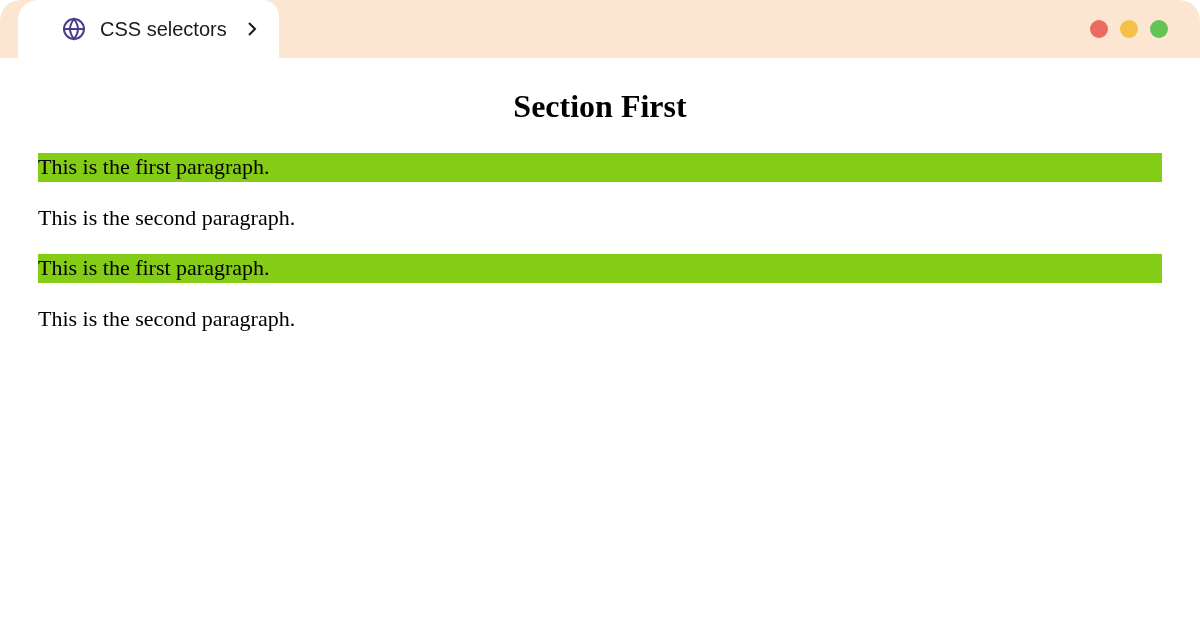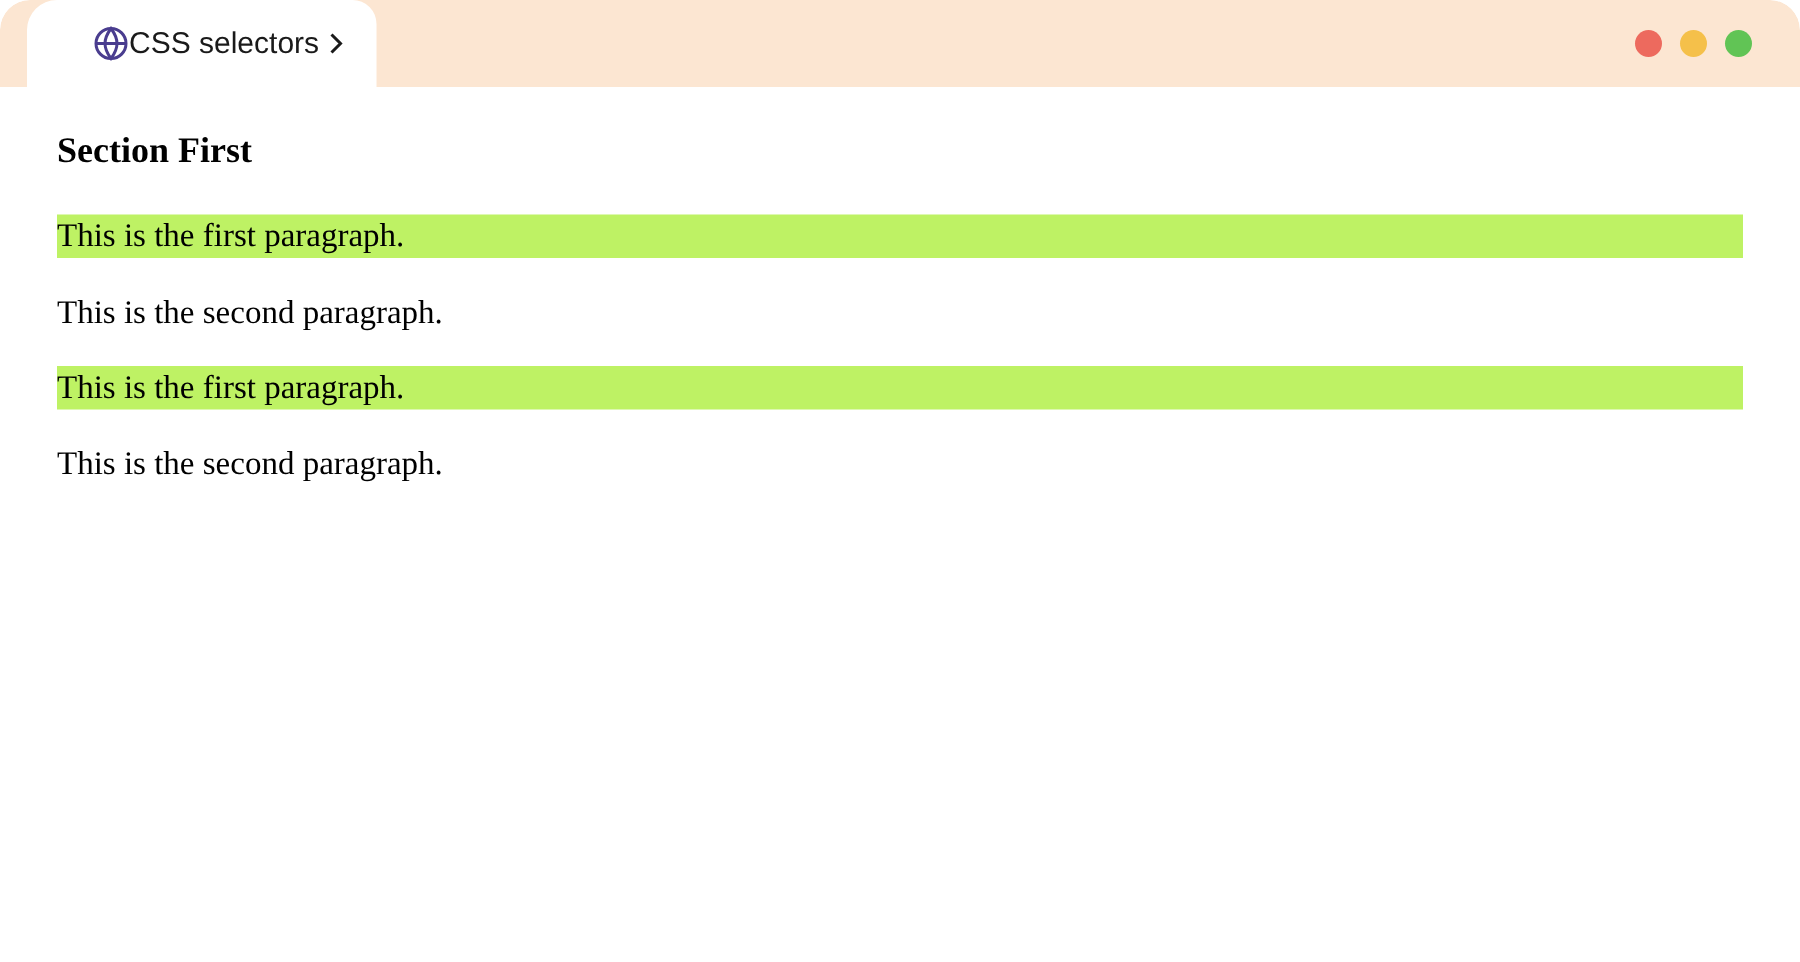--- a/index.html
+++ b/index.html
@@ -29,20 +29,21 @@
     }
 
     .tab {
       background: #ffffff;
       height: 58px;
       display: flex;
       align-items: center;
       padding: 0 22px 0 44px;
       border-top-left-radius: 20px;
       border-top-right-radius: 16px;
+      gap: 14px;
       margin-left: 18px;
     }
 
     .tab-globe {
       width: 24px;
       height: 24px;
       display: flex;
       align-items: center;
       justify-content: center;
     }
@@ -91,41 +92,42 @@
     .traffic-light.red { background: #ed6a5e; }
     .traffic-light.yellow { background: #f5c04a; }
     .traffic-light.green { background: #61c455; }
 
     .content {
       padding: 30px 38px;
     }
 
     .section-heading {
       font-family: "Times New Roman", Times, serif;
-      font-size: 24px;
+      font-size: 32px;
       font-weight: bold;
       color: #000;
       margin-bottom: 28px;
       margin-top: 0px;
+      text-align: center;
     }
 
     .section-heading.second {
       margin-top: 36px;
     }
 
     .para {
       font-family: "Times New Roman", Times, serif;
       font-size: 22px;
       color: #000;
       margin-bottom: 22px;
       line-height: 1.3;
     }
 
     .para.highlighted {
-      background: #bef264;
+      background: #84cc16;
       width: calc(100%);
     }
   </style>
 </head>
 <body>
 
 <div class="browser-chrome">
   <div class="tab">
     <span class="tab-globe">
       <svg viewBox="0 0 24 24">

